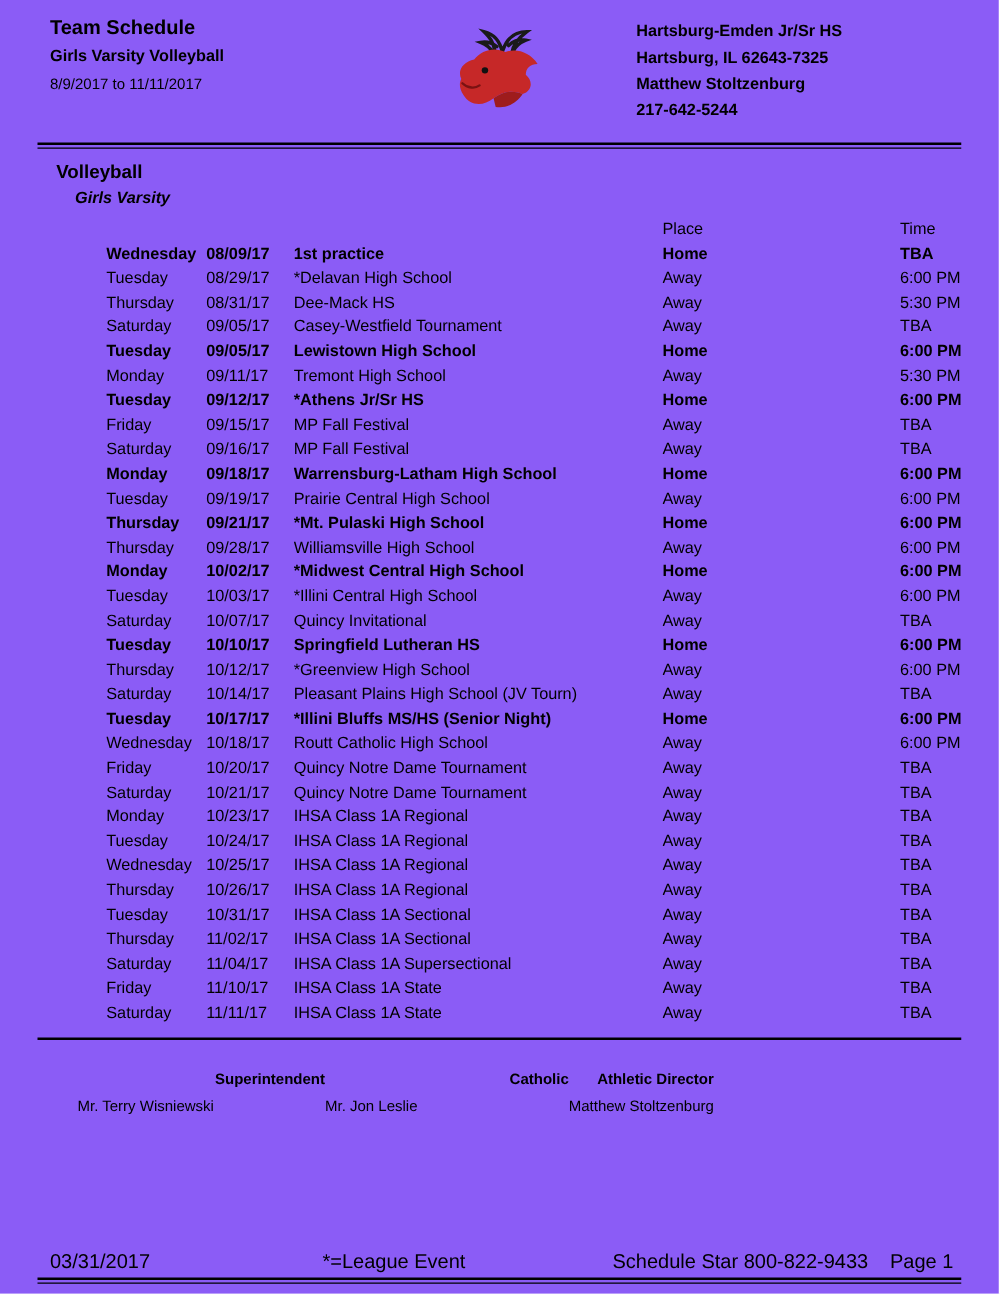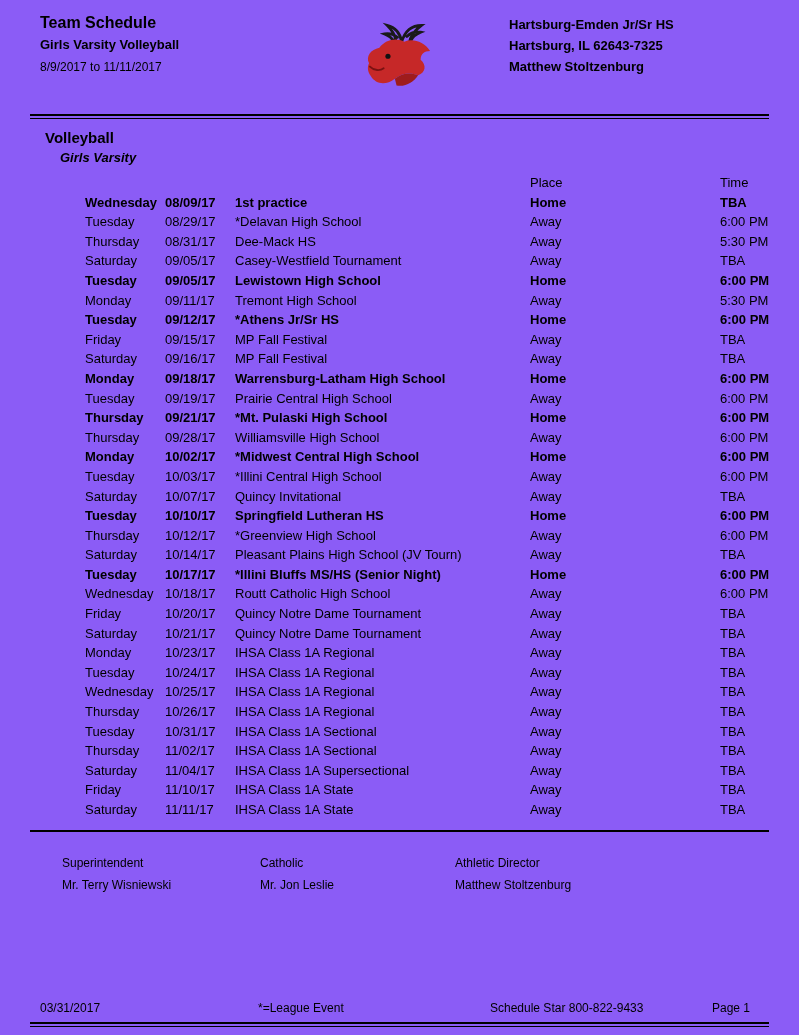--- a/index.html
+++ b/index.html
@@ -36,25 +36,25 @@
   col.c-place { width:190px; }
   col.c-time  { width:65px; }
   tr.bold td { font-weight:bold; }
 
   .rule-single { margin:10px 30px 0 30px; border-top:2px solid #000; }
 
   
   .signatures { display:flex; margin:24px 0 0 62px; font-size:12px; }
   .sig-1 { width:198px; }
   .sig-2 { width:195px; }
-  .sig .role { font-weight:normal; }
+  .sig .role { font-weight:bold;text-align:right; }
   .sig .name { margin-top:8px; }
 
   
-  .footer { position:absolute; left:0; right:0; bottom:20px; height:14px; font-size:12px; }
+  .footer { position:absolute; left:0; right:0; bottom:20px; height:14px; font-size:16px; }
   .footer span { position:absolute; white-space:nowrap; }
   .f-date   { left:40px; }
   .f-legend { left:258px; }
   .f-vendor { left:490px; }
   .f-page   { left:712px; }
   .rule-bottom { position:absolute; left:30px; right:30px; bottom:8px; border-top:2px solid #000; border-bottom:1px solid #000; height:5px; }
 </style>
 </head>
 <body>
 
@@ -74,20 +74,21 @@
           <path d="M44 70 C52 64 61 62 71 66 C66 74 56 80 46 78 Z" fill="#9e1c1c"></path>
           <circle cx="36" cy="44" r="3" fill="#111"></circle>
           <path d="M15 56 C20 61 27 61 31 58" stroke="#7a1212" stroke-width="2.2" fill="none" stroke-linecap="round"></path>
         </svg>
       </span>
     </div>
     <div class="header-right">
       <div>Hartsburg-Emden Jr/Sr HS</div>
       <div>Hartsburg, IL 62643-7325</div>
       <div>Matthew Stoltzenburg</div>
+      <div>217-642-5244</div>
     </div>
   </div>
 
   <div class="rule-double"></div>
 
   <div class="section">
     <div class="sport">Volleyball</div>
     <div class="team">Girls Varsity</div>
   </div>
 

